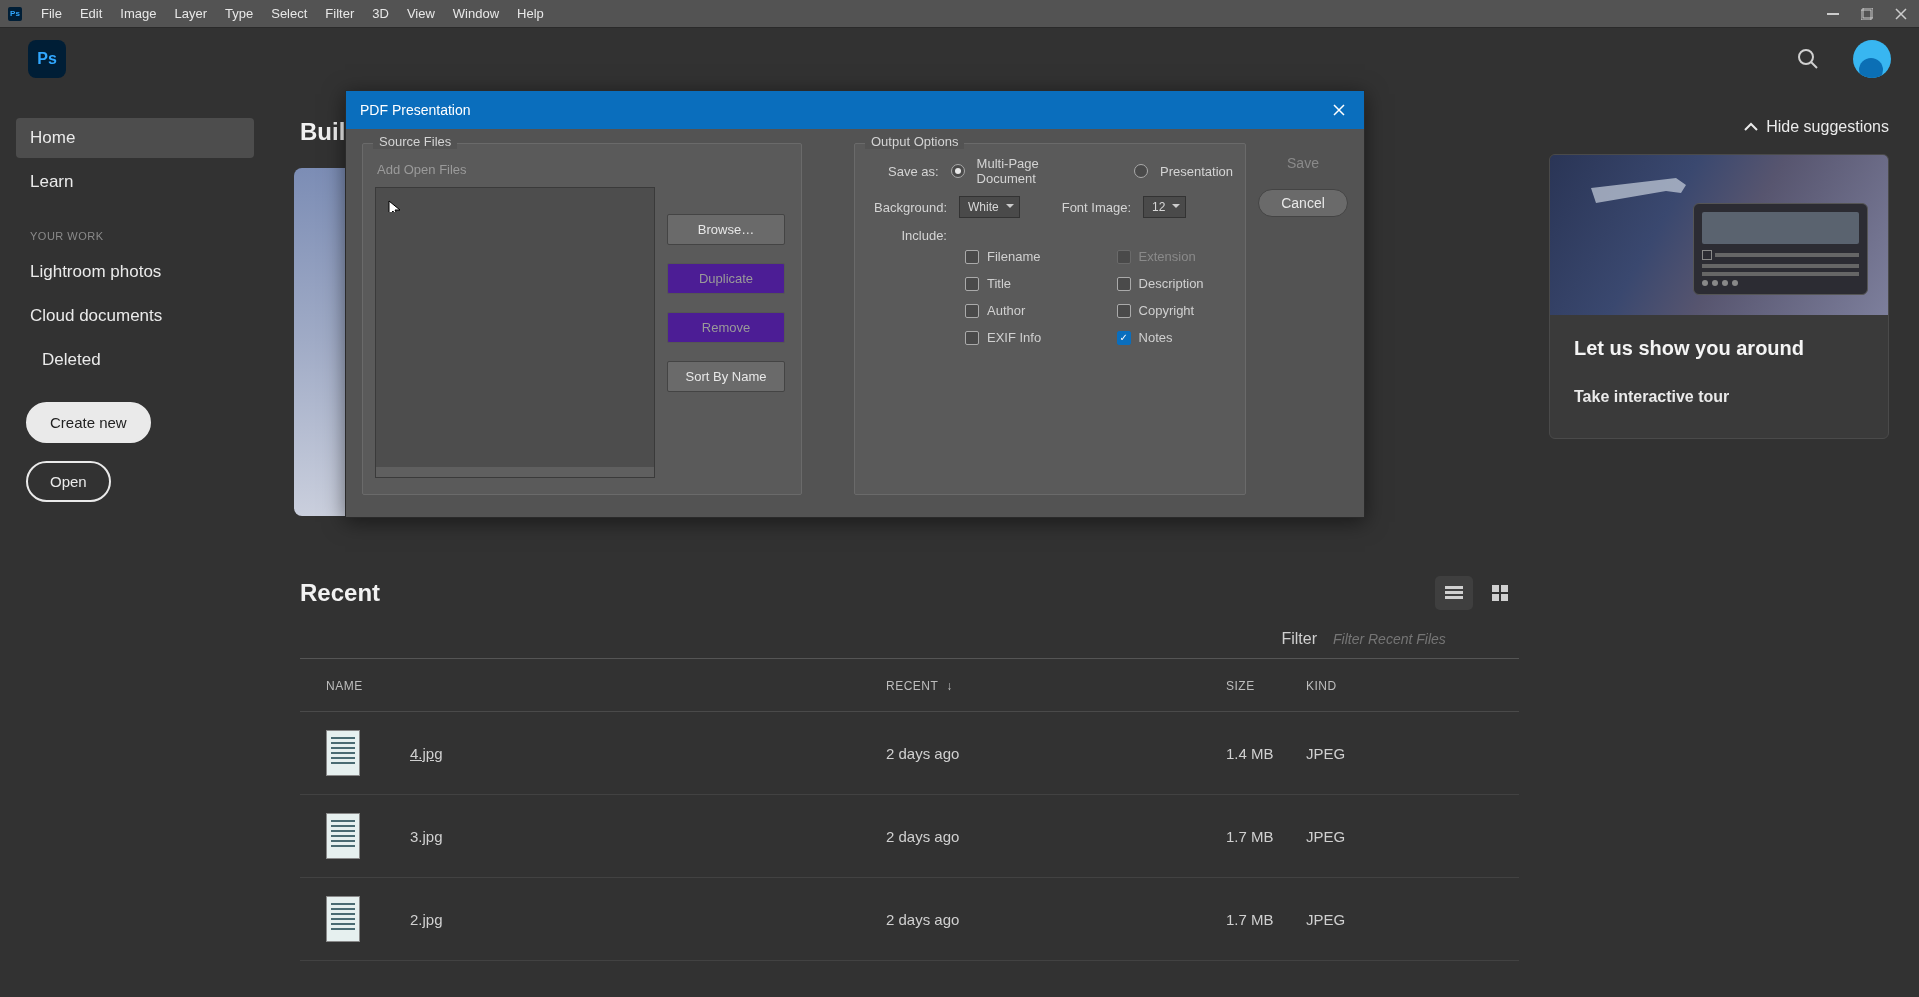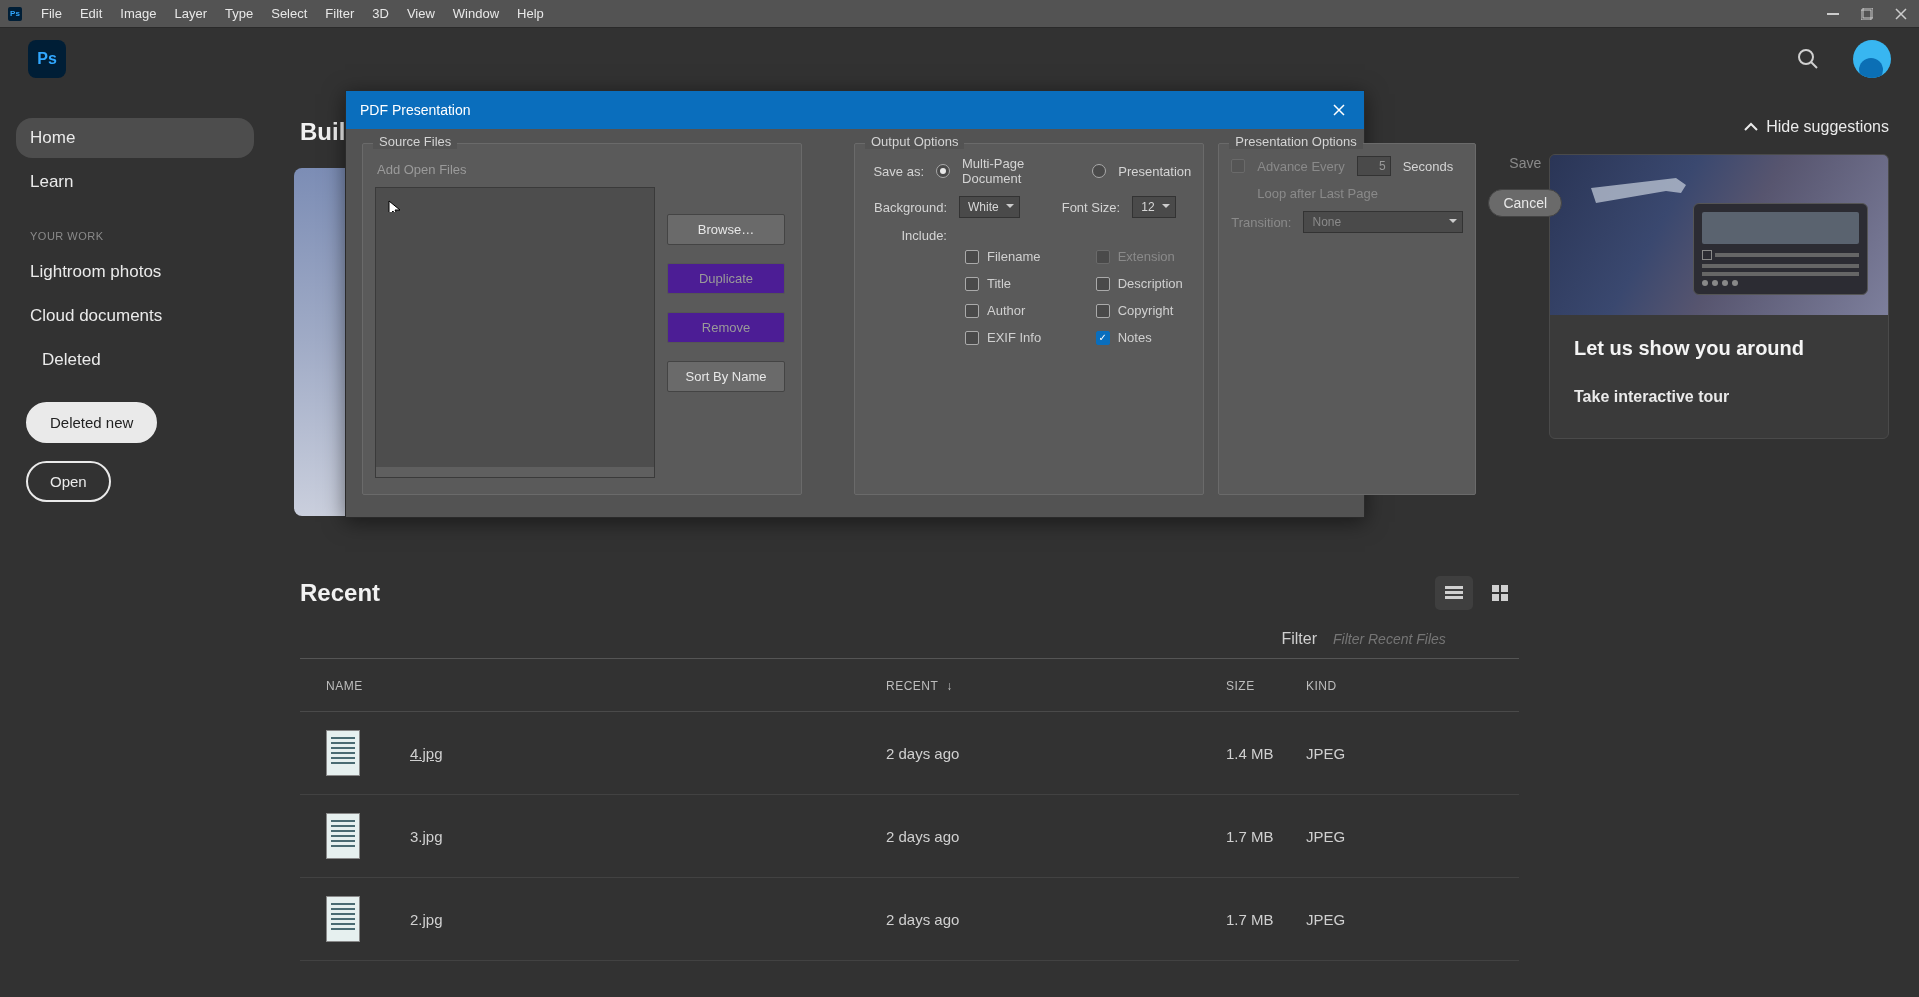--- a/index.html
+++ b/index.html
@@ -17,21 +17,21 @@
 .ps-icon { width:38px; height:38px; background:#001e36; border-radius:8px; display:flex; align-items:center; justify-content:center; color:#31a8ff; font-weight:700; font-size:16px; }
 .appbar .spacer{flex:1;}
 .search-btn { width:34px; height:34px; display:flex; align-items:center; justify-content:center; cursor:pointer; margin-right:28px;}
 .avatar { width:38px; height:38px; border-radius:50%; background:#38b6f1; position:relative; overflow:hidden; }
 .avatar::after{content:""; position:absolute; left:6px; top:18px; width:24px; height:24px; background:#0b6fb5; border-radius:50%;}
 
 
 .content { display:flex; position:absolute; top:90px; bottom:0; left:0; right:0; }
 .sidebar { width:270px; padding:28px 16px; }
 .side-item { padding:10px 14px; border-radius:4px; font-size:17px; color:#eaeaea; cursor:pointer; margin-bottom:4px;}
-.side-item.active { background:#4d4d4d;border-radius:16px; }
+.side-item.active { background:#4d4d4d; }
 .side-header { font-size:11px; letter-spacing:0.5px; color:#8a8a8a; padding:24px 14px 10px; }
 .side-sub { padding-left:26px; }
 .btn-pill { border:2px solid #eaeaea; color:#eaeaea; background:transparent; border-radius:22px; padding:10px 22px; font-size:15px; cursor:pointer; display:inline-block; margin:18px 0 0 10px;}
 .btn-pill.filled { background:#eaeaea; color:#222; }
 
 .main { flex:1; padding:28px 30px 0 30px; position:relative; }
 .h-title { font-size:24px; color:#f2f2f2; font-weight:600; }
 
 .right-panel { width:370px; padding:28px 30px 0 0;}
 .hide-sug { display:flex; align-items:center; justify-content:flex-end; gap:8px; font-size:16px; color:#eaeaea; cursor:pointer; margin-bottom:18px;}
@@ -150,21 +150,21 @@
 </div>
 
 <div class="content">
   <div class="sidebar">
     <div class="side-item active">Home</div>
     <div class="side-item">Learn</div>
     <div class="side-header">YOUR WORK</div>
     <div class="side-item">Lightroom photos</div>
     <div class="side-item">Cloud documents</div>
     <div class="side-item side-sub">Deleted</div>
-    <button class="btn-pill filled">Deleted new</button><br>
+    <button class="btn-pill filled">Create new</button><br>
     <button class="btn-pill">Open</button>
   </div>
 
   <div class="main">
     <div class="h-title">Build</div>
     <div class="bg-tile"></div>
 
     <div class="dialog">
       <div class="dialog-title">
         <span>PDF Presentation</span>
@@ -206,21 +206,21 @@
               <span class="radio on"></span>
               <span>Multi-Page Document</span>
               <span style="width:24px;"></span>
               <span class="radio"></span>
               <span>Presentation</span>
             </div>
             <div class="row">
               <span class="lbl-right">Background:</span>
               <span class="dd">White</span>
               <span style="width:18px;"></span>
-              <span>Font Size:</span>
+              <span>Font Image:</span>
               <span class="dd">12</span>
             </div>
             <div class="row tight" style="align-items:flex-start;">
               <span class="lbl-right">Include:</span>
             </div>
             <div class="include-grid">
               <div class="inc-item">
                   <span class="check"></span>
                   <span>Filename</span>
                 </div>
@@ -245,37 +245,20 @@
                   <span>Copyright</span>
                 </div>
               <div class="inc-item">
                   <span class="check"></span>
                   <span>EXIF Info</span>
                 </div>
               <div class="inc-item">
                   <span class="check on"></span>
                   <span>Notes</span>
                 </div>
-            </div>
-          </div>
-          <div class="grp">
-            <span class="grp-legend">Presentation Options</span>
-            <div class="row" style="color:#8a8a8a;">
-              <span class="check" style="border-color:#6a6a6a; background:#555;"></span>
-              <span>Advance Every</span>
-              <input class="num-input" disabled="" value="5" style="">
-              <span style="color:#d4d4d4;">Seconds</span>
-            </div>
-            <div class="row" style="color:#8a8a8a;">
-              <span style="width:14px;"></span>
-              <span>Loop after Last Page</span>
-            </div>
-            <div class="row" style="color:#8a8a8a;">
-              <span>Transition:</span>
-              <span class="dd trans-dd" style="color:#8a8a8a;">None</span>
             </div>
           </div>
         </div>
 
         <div class="action-col">
           <div class="act-btn disabled">Save</div>
           <div class="act-btn cancel">Cancel</div>
         </div>
       </div>
     </div>

